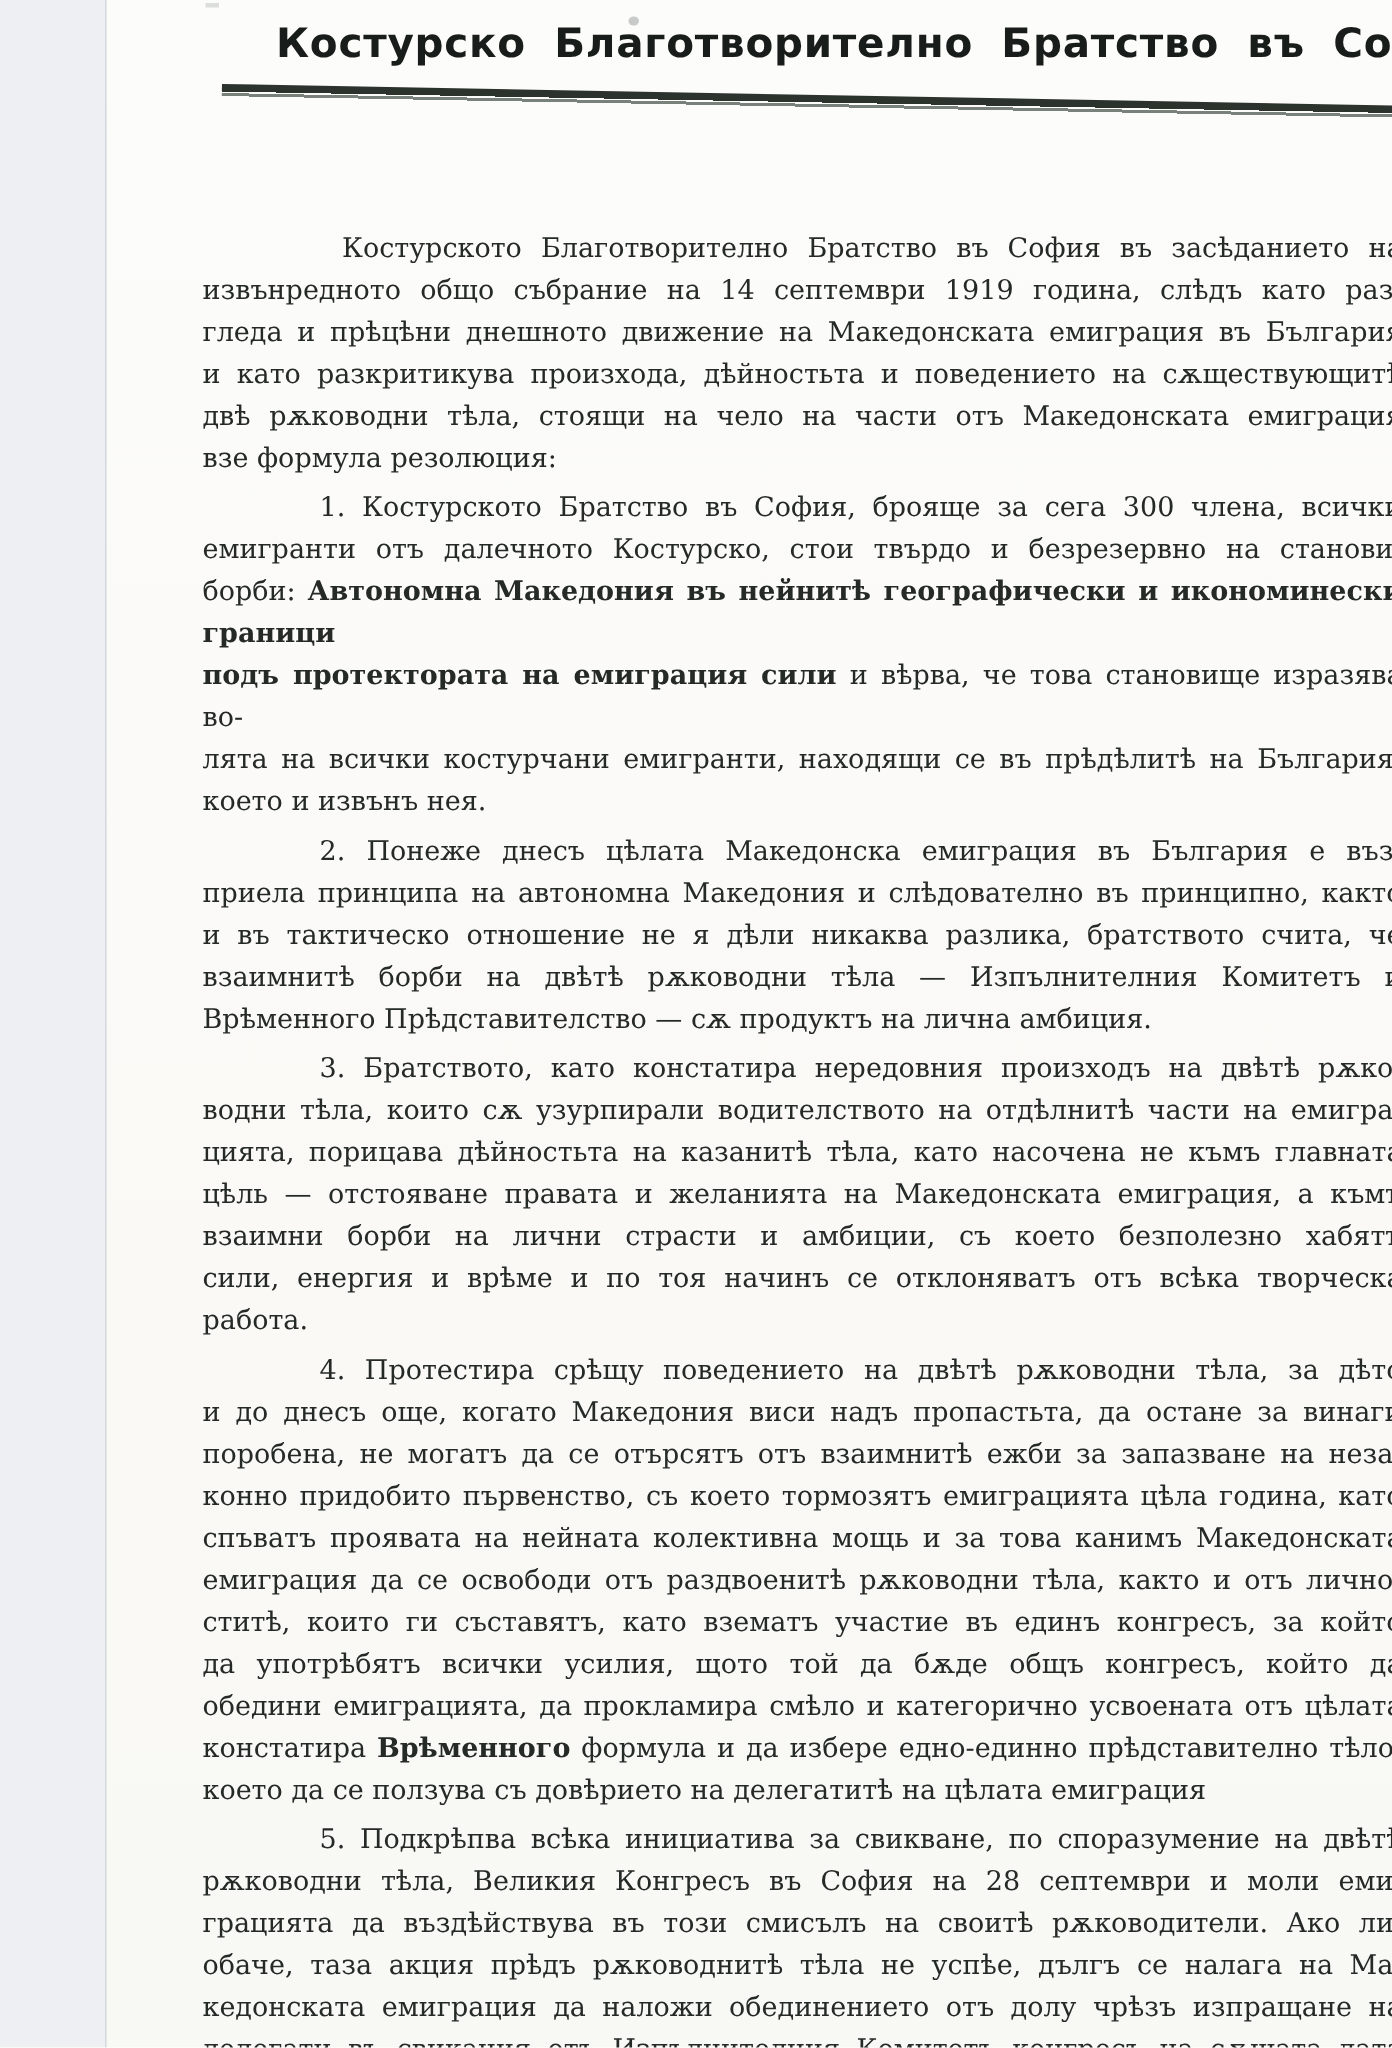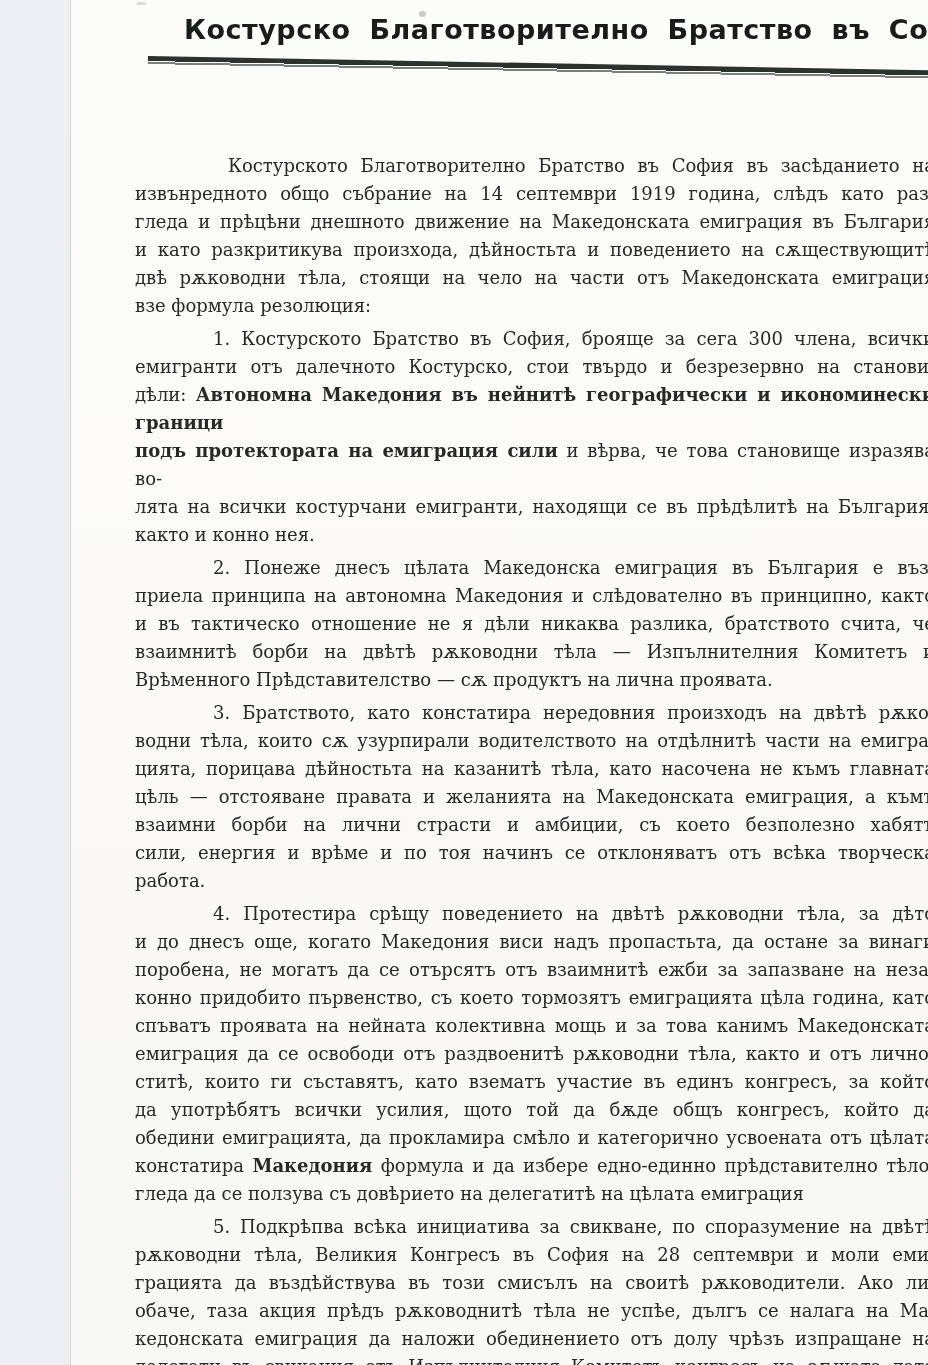--- a/index.html
+++ b/index.html
@@ -80,52 +80,52 @@
       <div class="line first"><span>Костурското  Благотворително  Братство  въ  София  въ  засѣданието  на</span></div>
       <div class="line"><span>извънредното  общо  събрание  на  14  септември  1919  година,  слѣдъ  като  раз-</span></div>
       <div class="line"><span>гледа и прѣцѣни днешното движение на Македонската емиграция въ България</span></div>
       <div class="line"><span>и като разкритикува произхода, дѣйностьта и поведението на сѫществующитѣ</span></div>
       <div class="line"><span>двѣ рѫководни тѣла, стоящи на чело на части отъ Македонската емиграция</span></div>
       <div class="line last"><span>взе формула резолюция:</span></div>
     </div>
     <div class="para p-item">
       <div class="line first"><span>1. Костурското Братство въ София, брояще за сега 300 члена, всички</span></div>
       <div class="line"><span>емигранти отъ далечното Костурско, стои твърдо и безрезервно на станови-</span></div>
-      <div class="line"><span>дѣли: </span><span class="b">Автономна Македония въ нейнитѣ географически и икономинески граници</span></div>
+      <div class="line"><span>борби: </span><span class="b">Автономна Македония въ нейнитѣ географически и икономинески граници</span></div>
       <div class="line"><span class="b">подъ протектората на емиграция сили</span><span> и вѣрва, че това становище изразява во-</span></div>
       <div class="line"><span>лята на всички костурчани емигранти, находящи се въ прѣдѣлитѣ на България,</span></div>
-      <div class="line last"><span>както и конно нея.</span></div>
+      <div class="line last"><span>което и извънъ нея.</span></div>
     </div>
     <div class="para p-item">
       <div class="line first"><span>2. Понеже днесъ цѣлата Македонска емиграция въ България е въз-</span></div>
       <div class="line"><span>приела принципа на автономна Македония и слѣдователно въ принципно, както</span></div>
       <div class="line"><span>и въ тактическо отношение не я дѣли никаква разлика, братството счита, че</span></div>
       <div class="line"><span>взаимнитѣ борби на двѣтѣ рѫководни тѣла — Изпълнителния Комитетъ и</span></div>
-      <div class="line last"><span>Врѣменного Прѣдставителство — сѫ продуктъ на лична проявата.</span></div>
+      <div class="line last"><span>Врѣменного Прѣдставителство — сѫ продуктъ на лична амбиция.</span></div>
     </div>
     <div class="para p-item">
       <div class="line first"><span>3. Братството, като констатира нередовния произходъ на двѣтѣ рѫко-</span></div>
       <div class="line"><span>водни тѣла, които сѫ узурпирали водителството на отдѣлнитѣ части на емигра-</span></div>
       <div class="line"><span>цията, порицава дѣйностьта на казанитѣ тѣла, като насочена не къмъ главната</span></div>
       <div class="line"><span>цѣль — отстояване правата и желанията на Македонската емиграция, а къмъ</span></div>
       <div class="line"><span>взаимни борби на лични страсти и амбиции, съ което безполезно хабятъ</span></div>
       <div class="line last"><span>сили, енергия и врѣме и по тоя начинъ се отклоняватъ отъ всѣка творческа работа.</span></div>
     </div>
     <div class="para p-item">
       <div class="line first"><span>4. Протестира срѣщу поведението на двѣтѣ рѫководни тѣла, за дѣто</span></div>
       <div class="line"><span>и до днесъ още, когато Македония виси надъ пропастьта, да остане за винаги</span></div>
       <div class="line"><span>поробена, не могатъ да се отърсятъ отъ взаимнитѣ ежби за запазване на неза-</span></div>
       <div class="line"><span>конно придобито първенство, съ което тормозятъ емиграцията цѣла година, като</span></div>
       <div class="line"><span>спъватъ проявата на нейната колективна мощь и за това канимъ Македонската</span></div>
       <div class="line"><span>емиграция да се освободи отъ раздвоенитѣ рѫководни тѣла, както и отъ лично-</span></div>
       <div class="line"><span>ститѣ, които ги съставятъ, като взематъ участие въ единъ конгресъ, за който</span></div>
       <div class="line"><span>да употрѣбятъ всички усилия, щото той да бѫде общъ конгресъ, който да</span></div>
       <div class="line"><span>обедини емиграцията, да прокламира смѣло и категорично усвоената отъ цѣлата</span></div>
-      <div class="line"><span>констатира </span><span class="b">Македония</span><span> формула и да избере едно-единно прѣдставително тѣло,</span></div>
-      <div class="line last"><span>гледа да се ползува съ довѣрието на делегатитѣ на цѣлата емиграция</span></div>
+      <div class="line"><span>констатира </span><span class="b">Врѣменного</span><span> формула и да избере едно-единно прѣдставително тѣло,</span></div>
+      <div class="line last"><span>което да се ползува съ довѣрието на делегатитѣ на цѣлата емиграция</span></div>
     </div>
     <div class="para p-item">
       <div class="line first"><span>5. Подкрѣпва всѣка инициатива за свикване, по споразумение на двѣтѣ</span></div>
       <div class="line"><span>рѫководни тѣла, Великия Конгресъ въ София на 28 септември и моли еми-</span></div>
       <div class="line"><span>грацията да въздѣйствува въ този смисълъ на своитѣ рѫководители. Ако ли,</span></div>
       <div class="line"><span>обаче, таза акция прѣдъ рѫководнитѣ тѣла не успѣе, дългъ се налага на Ма-</span></div>
       <div class="line"><span>кедонската емиграция да наложи обединението отъ долу чрѣзъ изпращане на</span></div>
       <div class="line"><span>делегати въ свикания отъ Изпълнителния Комитетъ конгресъ на сѫщата дата</span></div>
       <div class="line"><span>28 септември, гдѣто, по силата на своитѣ изповѣдвани лозунги, да постави на</span></div>
     </div>

